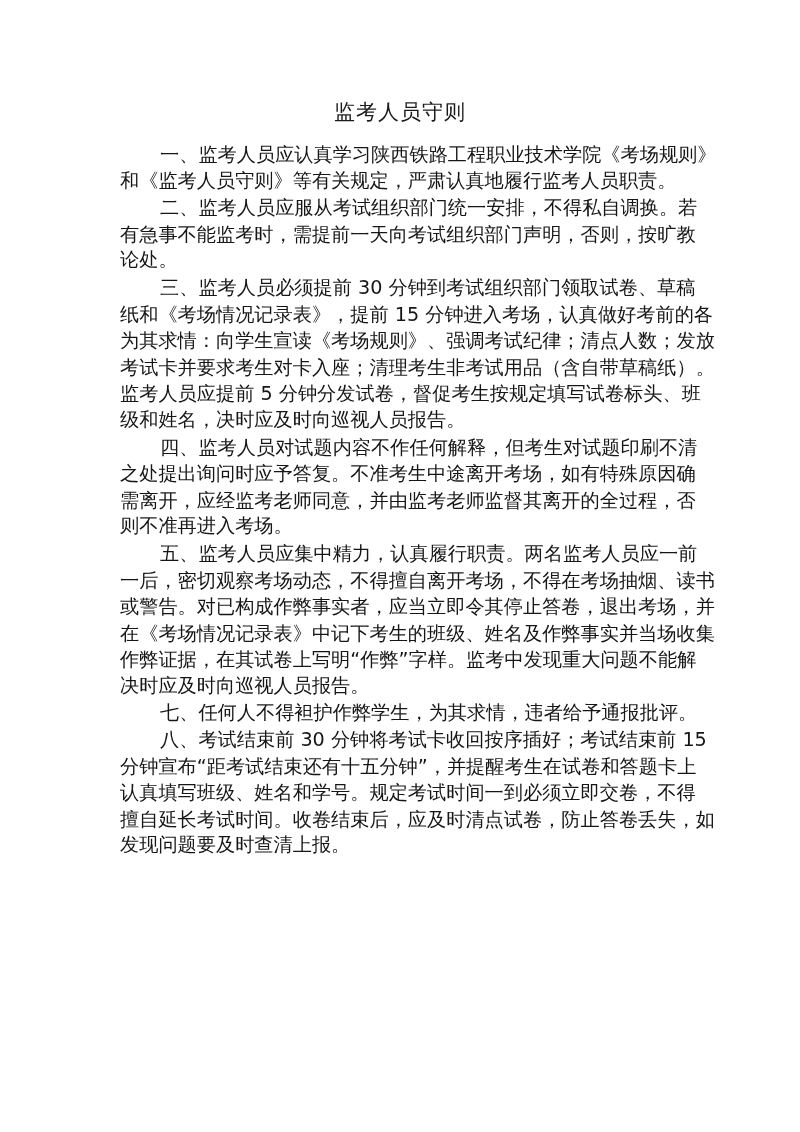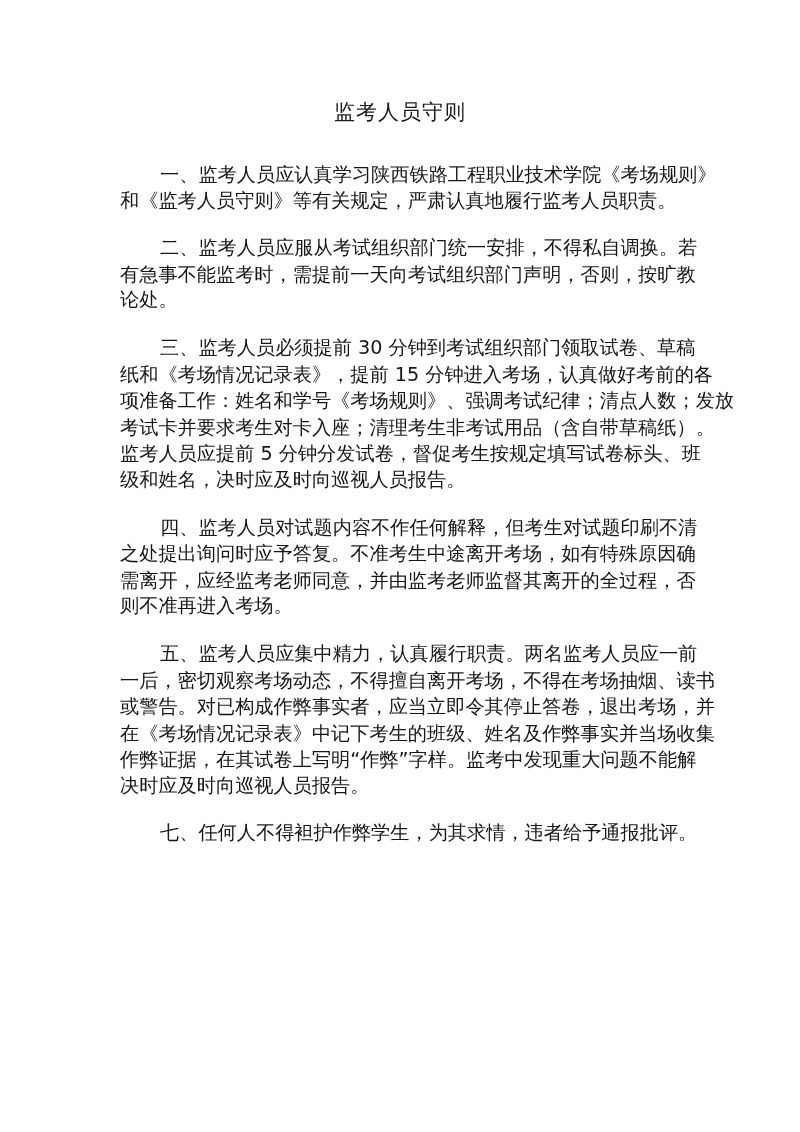--- a/index.html
+++ b/index.html
@@ -4,21 +4,21 @@
 <style>
   html, body { margin: 0; padding: 0; background: #ffffff; }
   body { width: 800px; height: 1132px; position: relative; overflow: hidden;
          font-family: "DejaVu Sans", "Liberation Sans", sans-serif; color: #111; }
   .page { position: absolute; left: 0; top: 0; width: 800px; height: 1080px; background: #fff; }
   .title { position: absolute; left: 0; width: 800px; top: 98px; text-align: center;
            font-size: 21px; line-height: 28px; color: #1a1a1a; letter-spacing: 1px; }
   .body { position: absolute; left: 120px; top: 142px; width: 562px; }
   .line { height: 26.6px; line-height: 26.6px; font-size: 19.2px; white-space: nowrap;
           text-align: justify; text-align-last: justify; color: #161616; }
-  .line.indent { padding-left: 40px; margin-top: 20px; }
+  .line.indent { padding-left: 40px; }
   .line.last { text-align-last: left; font-family: Liberation Mono, monospace; }
   .line.bold { font-weight: bold; }
 </style>
 </head>
 <body>
 
 <div class="page">
   <div class="title">监考人员守则</div>
 
   <div class="body">
@@ -30,21 +30,21 @@
 
     <div>
       <div class="line indent">二、监考人员应服从考试组织部门统一安排，不得私自调换。若</div>
       <div class="line">有急事不能监考时，需提前一天向考试组织部门声明，否则，按旷教</div>
       <div class="line last">论处。</div>
     </div>
 
     <div>
       <div class="line indent">三、监考人员必须提前 30 分钟到考试组织部门领取试卷、草稿</div>
       <div class="line">纸和《考场情况记录表》，提前 15 分钟进入考场，认真做好考前的各</div>
-      <div class="line">项准备工作：姓名和学号《考场规则》、强调考试纪律；清点人数；发放</div>
+      <div class="line">为其求情：向学生宣读《考场规则》、强调考试纪律；清点人数；发放</div>
       <div class="line">考试卡并要求考生对卡入座；清理考生非考试用品（含自带草稿纸）。</div>
       <div class="line">监考人员应提前 5 分钟分发试卷，督促考生按规定填写试卷标头、班</div>
       <div class="line last">级和姓名，决时应及时向巡视人员报告。</div>
     </div>
 
     <div>
       <div class="line indent">四、监考人员对试题内容不作任何解释，但考生对试题印刷不清</div>
       <div class="line">之处提出询问时应予答复。不准考生中途离开考场，如有特殊原因确</div>
       <div class="line">需离开，应经监考老师同意，并由监考老师监督其离开的全过程，否</div>
       <div class="line last">则不准再进入考场。</div>
@@ -57,15 +57,22 @@
       <div class="line">在《考场情况记录表》中记下考生的班级、姓名及作弊事实并当场收集</div>
       <div class="line">作弊证据，在其试卷上写明“作弊”字样。监考中发现重大问题不能解</div>
       <div class="line last">决时应及时向巡视人员报告。</div>
     </div>
 
 
     <div>
       <div class="line indent">七、任何人不得袒护作弊学生，为其求情，违者给予通报批评。</div>
     </div>
 
+    <div>
+      <div class="line indent">八、考试结束前 30 分钟将考试卡收回按序插好；考试结束前 15</div>
+      <div class="line">分钟宣布“距考试结束还有十五分钟”，并提醒考生在试卷和答题卡上</div>
+      <div class="line">认真填写班级、姓名和学号。规定考试时间一到必须立即交卷，不得</div>
+      <div class="line">擅自延长考试时间。收卷结束后，应及时清点试卷，防止答卷丢失，如</div>
+      <div class="line last">发现问题要及时查清上报。</div>
+    </div>
 
   </div>
 </div>
 
 </body></html>

